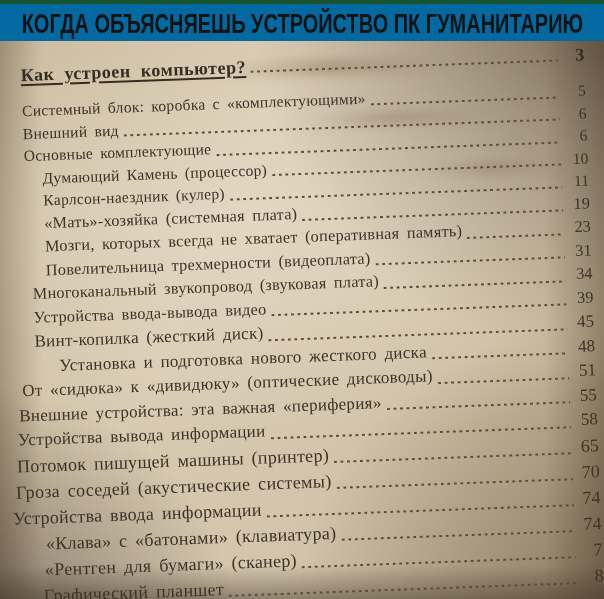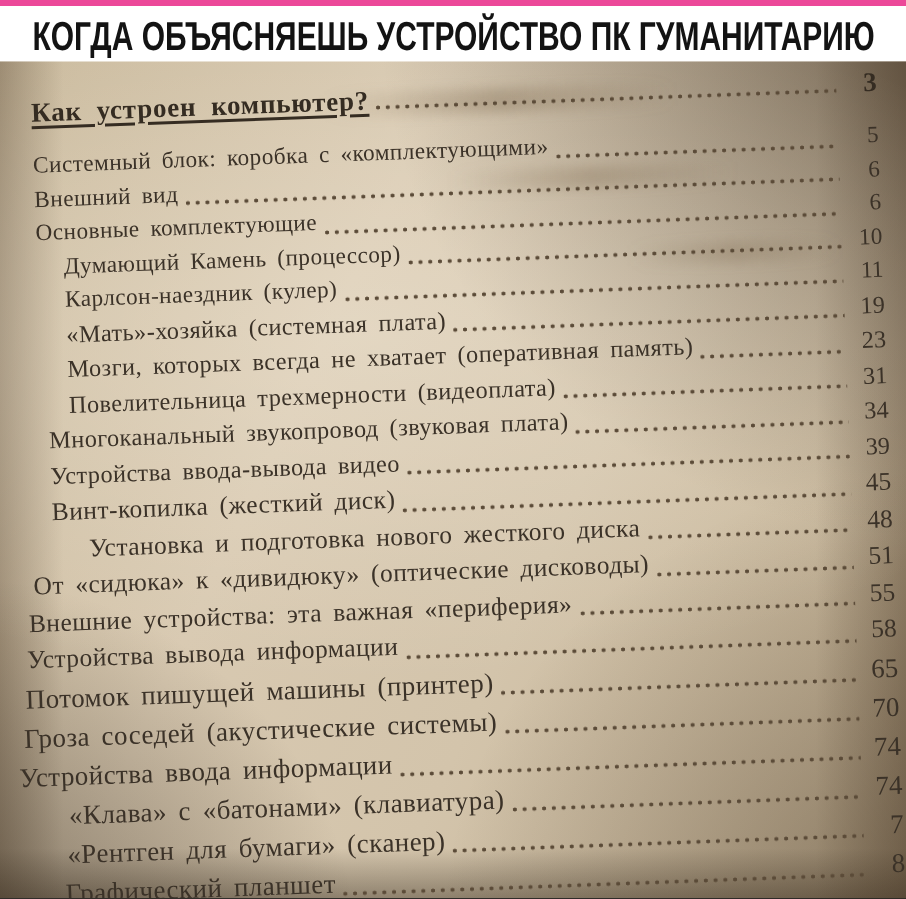--- a/index.html
+++ b/index.html
@@ -3,21 +3,21 @@
 <meta charset="utf-8">
 <style>
   html,body { margin:0; padding:0; background:#222; }
   .frame {
     position:relative; width:604px; height:599px; overflow:hidden;
     background:#111; font-family:"Liberation Serif", serif;
   }
   
   .banner {
     position:absolute; top:0; left:0; right:0; height:41px;
-    background:#ffffff; border-top:4px solid #ec4899;
+    background:#0369a1; border-top:4px solid #14532d;
     display:flex; align-items:center; justify-content:center;
     box-shadow:0 1px 0 rgba(0,0,0,0.25);
   }
   .banner-text {
     font-family:"Liberation Sans", sans-serif; font-weight:bold;
     font-size:27px; color:#131313; white-space:nowrap;
     transform:scaleX(0.74); letter-spacing:0; line-height:1;
   }
   
   .photo {

